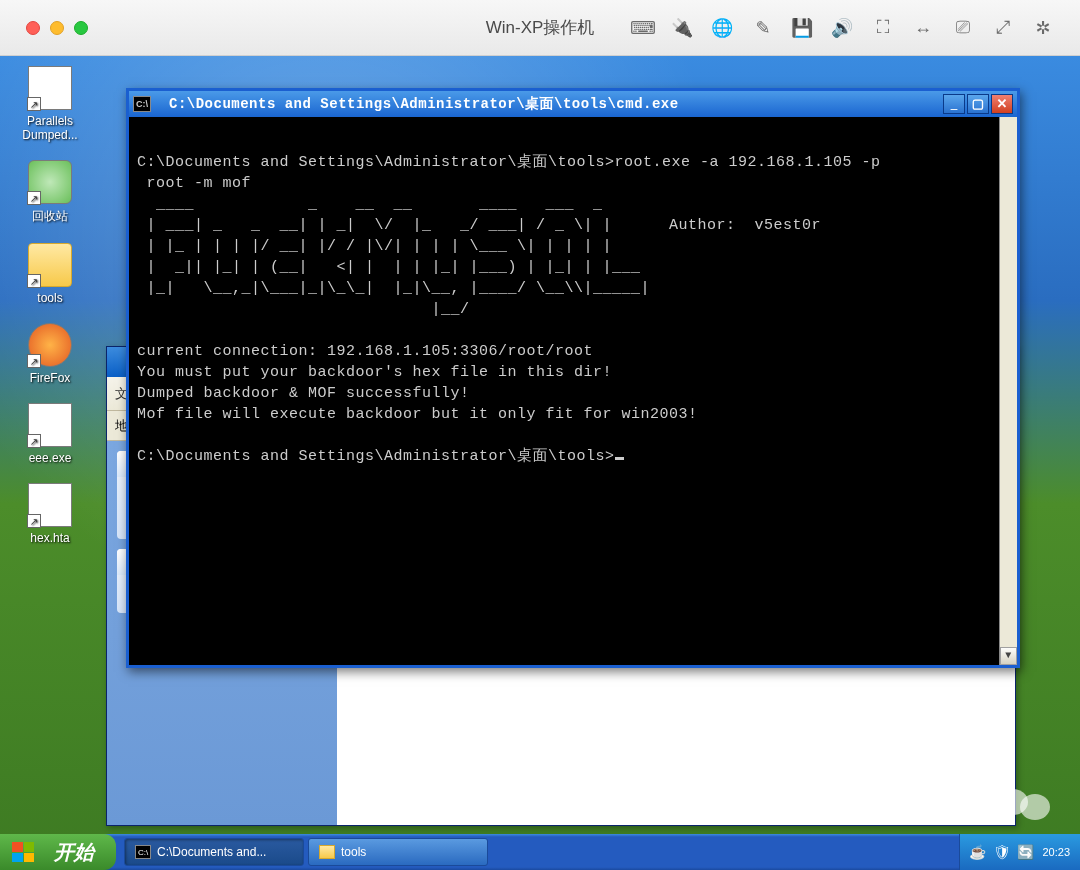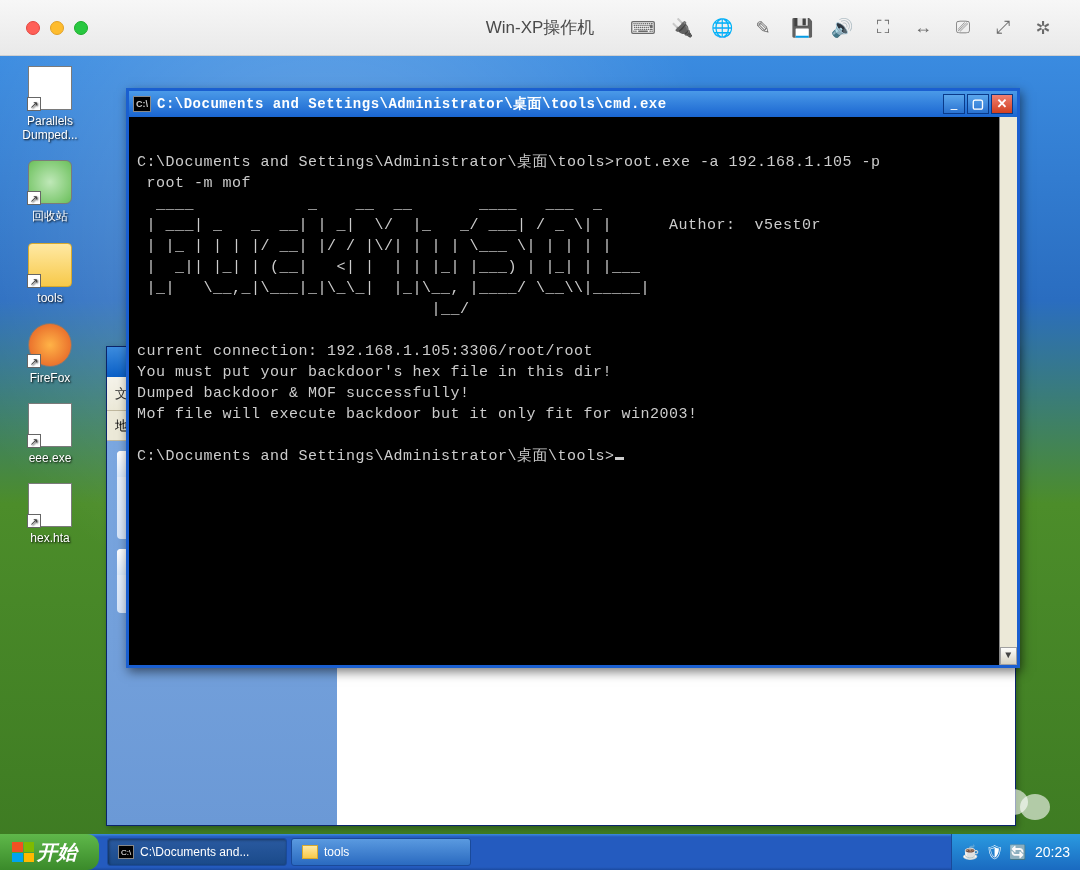--- a/index.html
+++ b/index.html
@@ -44,44 +44,44 @@
   .file-item { display:flex; align-items:flex-start; gap:8px; width:220px; cursor:pointer;}
   .file-icon { width:42px; height:42px; background:#fff; border:1px solid #bbb; display:flex; align-items:center; justify-content:center; font-size:22px; }
   .file-meta { font-size:12px; line-height:1.3; color:#333;}
   .file-meta .fn { color:#000; }
   .file-meta .fd { color:#777; }
 
   
   .cmd-win { position:absolute; left:126px; top:32px; width:894px; height:580px; background:#000; border:3px solid #1a5fd0; box-shadow:2px 4px 10px rgba(0,0,0,0.5); }
   .cmd-title { height:26px; background:linear-gradient(#4a9ae8,#1a65d0); color:#fff; display:flex; align-items:center; padding:0 4px; font-size:14px; font-weight:bold; }
   .cmd-title .cmd-ico { width:18px; height:16px; background:#000; border:1px solid #888; margin-right:6px; font-size:9px; color:#ccc; display:flex; align-items:center; justify-content:center;}
-  .cmd-title .cmd-text { flex:1; white-space:nowrap; overflow:hidden; font-family:"Courier New",monospace; font-weight:bold; letter-spacing:0.5px;}
+  .cmd-title .cmd-text { flex:1; white-space:nowrap; overflow:hidden; font-family:"Courier New",monospace; font-weight:bold; letter-spacing:0.5px;margin-left:12px;}
   .cmd-title .winbtns { display:flex; gap:2px;}
   .cmd-title .wb { width:22px; height:20px; background:linear-gradient(#5aa6ec,#2a72d0); border:1px solid #0a3a8a; color:#fff; font-size:13px; display:flex; align-items:center; justify-content:center; font-family:Tahoma; font-weight:bold;}
   .cmd-title .wb.close { background:linear-gradient(#f08070,#d04020);}
   .cmd-body { position:relative; height:calc(100% - 26px); background:#000; color:#ccc; font-family:"Courier New",monospace; font-size:15px; line-height:1.4; padding:14px 8px 16px 8px; white-space:pre; overflow:hidden; letter-spacing:0.5px;}
   .cmd-scroll { position:absolute; right:0; top:0; bottom:0; width:18px; background:#ece9d8; border-left:1px solid #888;}
   .cmd-scroll .sbtn { height:18px; background:linear-gradient(#fdfdfb,#d6d2c2); border:1px solid #a0a0a0; display:flex; align-items:center; justify-content:center; font-size:10px; color:#444;}
   .cmd-scroll .strack { position:absolute; top:18px; bottom:18px; left:0; right:0; background:#ece9d8;}
   .cmd-scroll .sbtn.down { position:absolute; bottom:0; left:0; right:0;}
   .cursor { display:inline-block; width:9px; height:3px; background:#ccc; vertical-align:baseline; }
 
   
   .taskbar { position:absolute; left:0; right:0; bottom:0; height:36px; background:linear-gradient(#3c8cde,#245bbf 8%,#245bbf 92%,#1a4aa0); display:flex; align-items:center; color:#fff; font-size:13px;}
-  .start-btn { height:36px; padding:0 22px 0 12px; background:linear-gradient(#5fb84a,#3a8a2a); border-radius:0 12px 12px 0; display:flex; align-items:center; gap:3px; font-style:italic; font-size:20px; font-weight:bold; cursor:pointer;}
+  .start-btn { height:36px; padding:0 22px 0 12px; background:linear-gradient(#5fb84a,#3a8a2a); border-radius:0 12px 12px 0; display:flex; align-items:center; gap:20px; font-style:italic; font-size:20px; font-weight:bold; cursor:pointer;}
   .start-btn .winlogo { width:22px; height:20px; display:grid; grid-template-columns:1fr 1fr; grid-template-rows:1fr 1fr; gap:1px;}
   .winlogo span:nth-child(1){background:#f25022;} .winlogo span:nth-child(2){background:#7fba00;} .winlogo span:nth-child(3){background:#00a4ef;} .winlogo span:nth-child(4){background:#ffb900;}
   .task-items { display:flex; gap:4px; height:28px; margin-left:8px;}
   .task-item { background:linear-gradient(#5a9ae0,#2a6ac0); border:1px solid #1a4a9a; border-radius:3px; padding:0 10px; display:flex; align-items:center; gap:6px; min-width:180px; cursor:pointer; font-size:12px;}
   .task-item.active { background:linear-gradient(#2a5aa0,#1a4a8a); box-shadow:inset 1px 1px 3px rgba(0,0,0,0.4);}
   .task-item .ti-ico { width:16px; height:14px; background:#000; border:1px solid #888; font-size:8px; display:flex; align-items:center; justify-content:center;}
   .task-item .ti-ico.folder { background:linear-gradient(#ffe9a3,#f7c94a); border-color:#d7a92e;}
   .tray { margin-left:auto; height:36px; background:linear-gradient(#2a9ae0,#1a6ac0); border-left:1px solid #1a4a9a; display:flex; align-items:center; padding:0 10px; gap:8px;}
   .tray-icons { display:flex; gap:6px; font-size:14px;}
-  .tray-clock { font-size:14px; }
+  .tray-clock { font-size:11px; }
 
   .watermark { position:absolute; right:30px; bottom:50px; color:rgba(255,255,255,0.9); font-size:22px; display:flex; align-items:center; gap:8px; text-shadow:0 1px 2px rgba(0,0,0,0.4);}
   .watermark .bubble{ width:30px; height:26px; background:rgba(255,255,255,0.6); border-radius:50%; position:relative;}
   .watermark .bubble.b2{ margin-left:-16px; margin-top:10px;}
 </style>
 </head>
 <body>
 
 <div class="mac-titlebar">
   <div class="traffic-lights">

